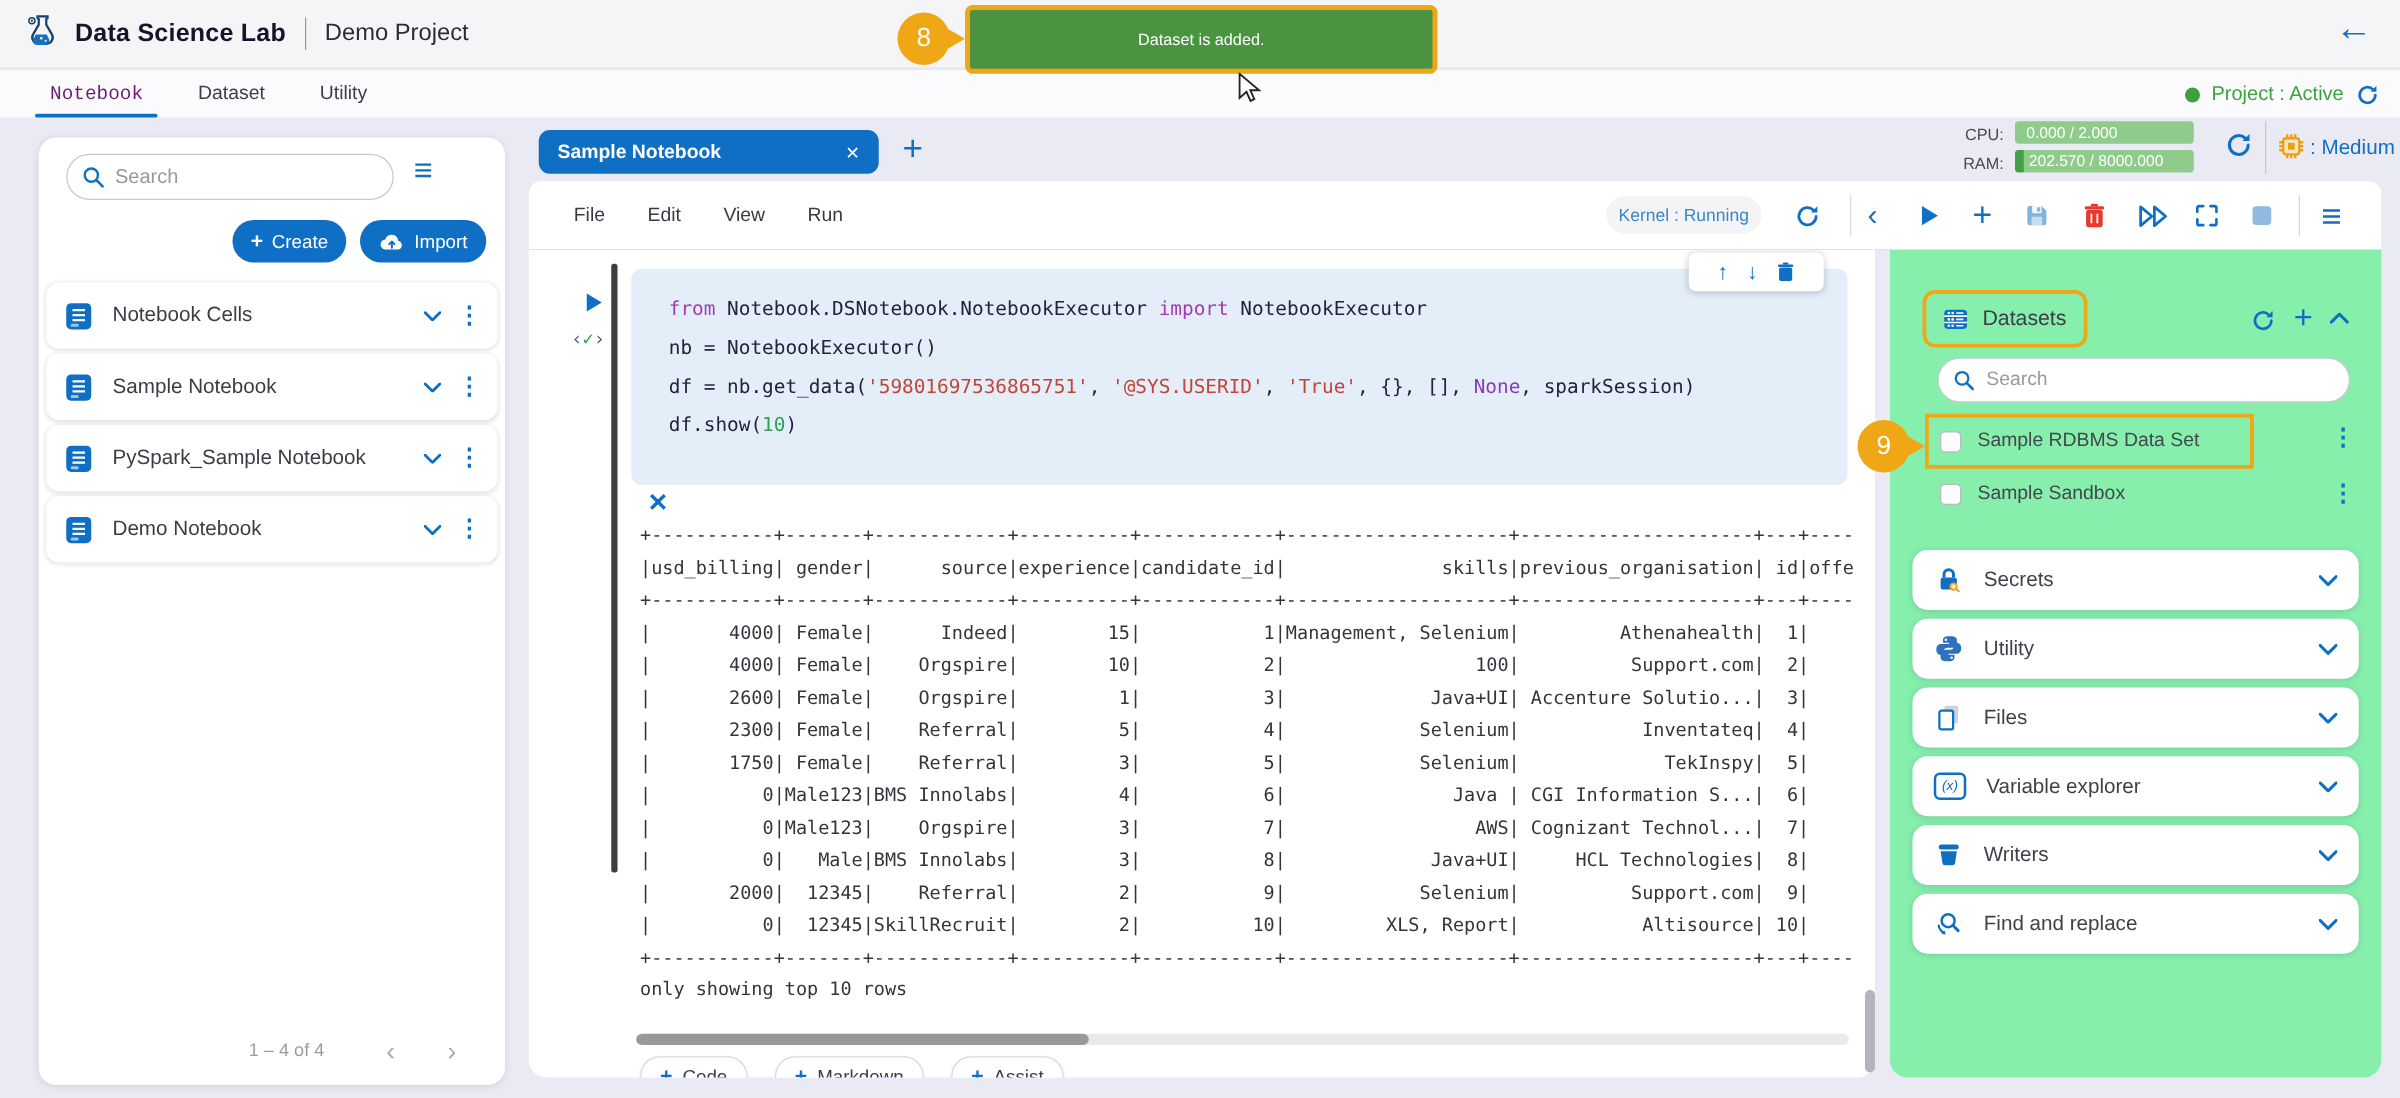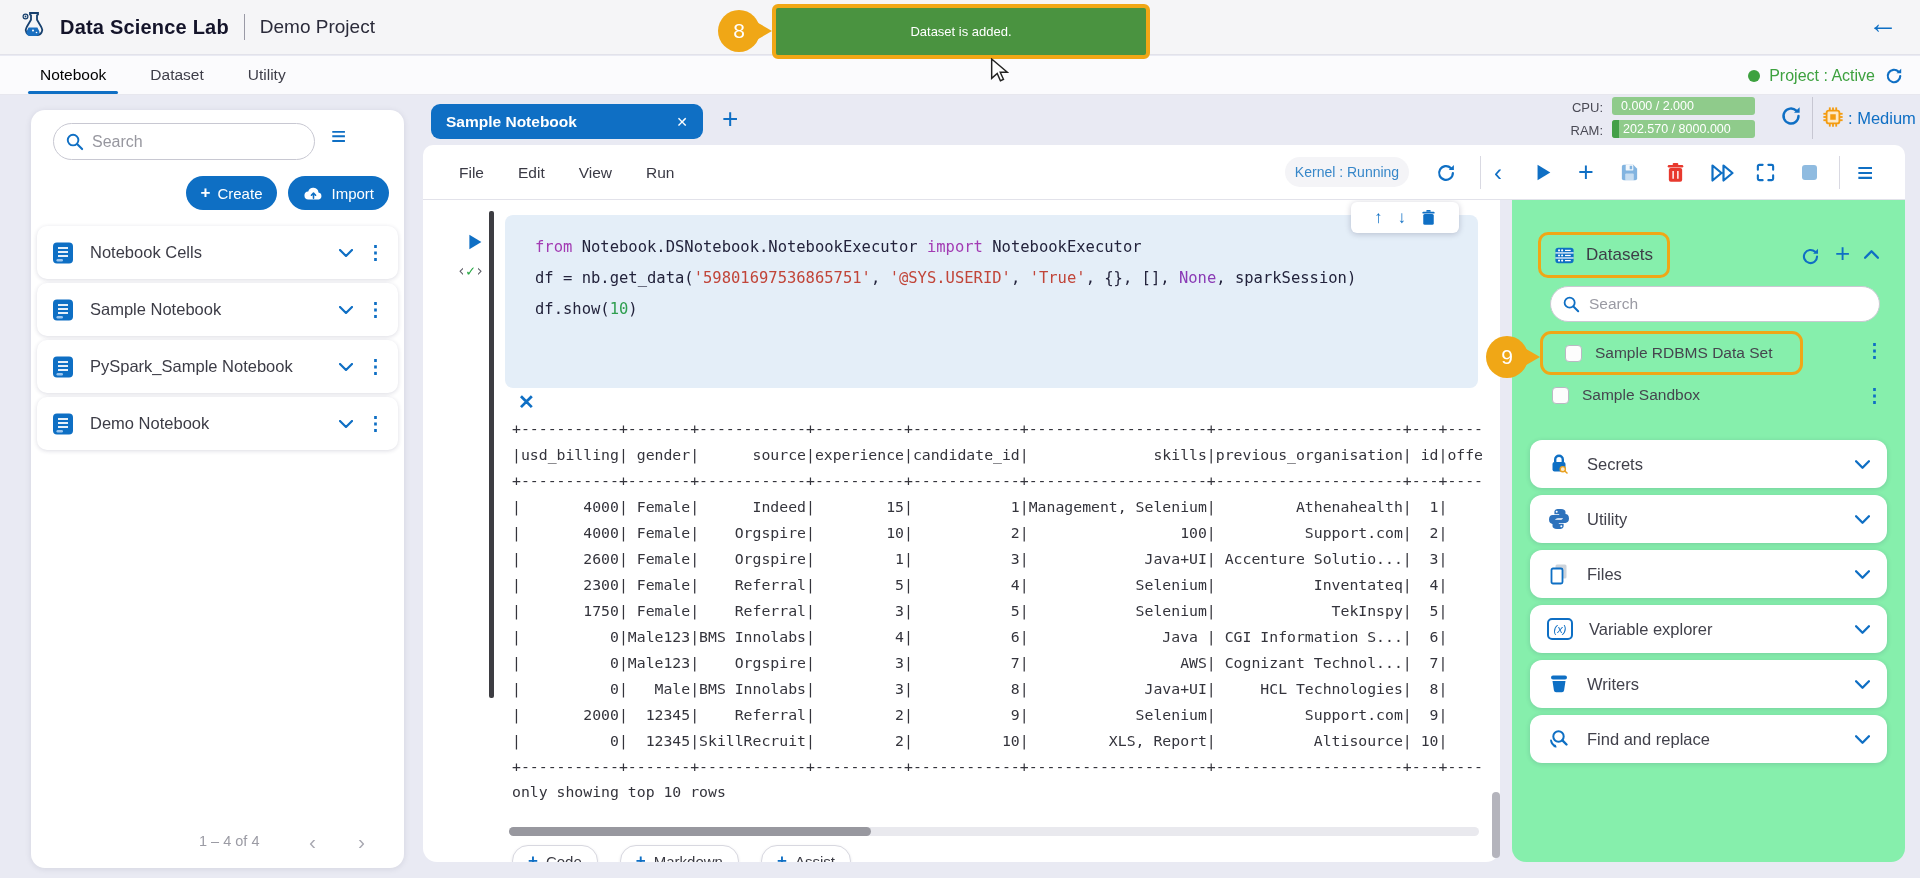--- a/index.html
+++ b/index.html
@@ -29,21 +29,21 @@
     border-left:19px solid #f0a716; border-top:11px solid transparent; border-bottom:11px solid transparent; }
   .badge-8 { left:718px; top:10px; }
   .badge-9 { left:1486px; top:336px; }
 
   .cursor { position:absolute; left:990px; top:58px; z-index:11; }
 
   
   .tabsrow { position:absolute; left:0; top:56px; width:1920px; height:39px;
     background:#fbfbfd; border-bottom:1px solid #e7e7ee; display:flex; align-items:stretch; padding-left:40px; }
   .nav-tab { font-size:15.5px; color:#3e3e49; margin-right:44px; display:flex; align-items:center; position:relative; }
-  .nav-tab.active { color:#000000; }
+  .nav-tab.active { color:#701a75;font-family:Liberation Mono, monospace; }
   .nav-tab.active::after { content:''; position:absolute; left:-12px; right:-12px; bottom:0;
     height:3px; background:#0f6fc4; border-radius:2px; }
   .proj-status { position:absolute; right:16px; top:0; height:39px; display:flex; align-items:center; gap:9px; }
   .proj-dot { width:12px; height:12px; border-radius:50%; background:#3da13f; }
   .proj-label { font-size:16px; color:#3da13f; }
 
   
   .left-panel { position:absolute; left:31px; top:110px; width:373px; height:758px;
     background:#fff; border-radius:14px; box-shadow:0 1px 6px rgba(30,30,60,.10); }
   .search-wrap { position:absolute; left:22px; top:13px; width:262px; height:37px; }
@@ -141,21 +141,21 @@
   .rp-refresh { position:absolute; left:288px; top:46px; color:#0f6fc4; }
   .rp-plus { position:absolute; left:323px; top:38px; color:#0f6fc4; font-size:26px; }
   .rp-collapse { position:absolute; left:352px; top:50px; color:#0f6fc4; }
   .rp-search { position:absolute; left:38px; top:86px; width:330px; height:36px; }
   .rp-search input { width:100%; height:100%; border:1px solid #c9c9d2; border-radius:18px;
     padding:0 10px 0 38px; font-size:15.5px; color:#3c3c46; outline:none;
     font-family:"Liberation Sans",sans-serif; }
   .rp-search input::placeholder { color:#9a9aa3; }
   .rp-search .search-ico { top:9px; }
   .ds-item-hl { position:absolute; left:28px; top:131px; width:263px; height:44px; border:3px solid #f0a716;
-    border-radius:11px; display:flex; align-items:center; gap:13px; padding-left:22px; }
+    border-radius:1px; display:flex; align-items:center; gap:13px; padding-left:9px; }
   .checkbox { width:17px; height:17px; border:1.5px solid #b9b9c3; border-radius:4px; background:#fdfdfd; flex:none; }
   .ds-label { font-size:15.5px; color:#45454e; white-space:nowrap; }
   .ds-kebab1 { position:absolute; left:340px; top:141px; }
   .ds-item2 { position:absolute; left:40px; top:186px; display:flex; align-items:center; gap:13px; }
   .ds-kebab2 { position:absolute; left:340px; top:186px; }
   .rp-cards { position:absolute; left:18px; top:240px; width:357px; }
   .rp-card { height:48px; border-radius:12px; background:#fff; box-shadow:0 1px 5px rgba(40,40,90,.16);
     display:flex; align-items:center; padding:0 17px; gap:16px; margin-bottom:7px; }
   .rp-card .lbl { font-size:16.5px; color:#41414b; flex:1; }
   .vx-icon { width:26px; height:22px; border:2px solid #0e6fc4; border-radius:5px; color:#0e6fc4;
@@ -426,20 +426,21 @@
   <span class="cell-play">
     <svg width="16" height="18" viewBox="0 0 20 22">
         <path d="M3 2l15 9L3 20z" fill="#0f6fc4"></path>
       </svg>
   </span>
   <span class="exec-badge"><span>‹</span><span class="ok">✓</span><span>›</span></span>
   <div class="sel-bar"></div>
 
   <div class="cell">
       <div class="code-line"><span class="tok-kw">from</span><span class="tok-pl"> Notebook.DSNotebook.NotebookExecutor </span><span class="tok-kw">import</span><span class="tok-pl"> NotebookExecutor</span></div>
+      <div class="code-line"><span class="tok-pl">nb = NotebookExecutor()</span></div>
       <div class="code-line"><span class="tok-pl">df = nb.get_data(</span><span class="tok-str">'59801697536865751'</span><span class="tok-pl">, </span><span class="tok-str">'@SYS.USERID'</span><span class="tok-pl">, </span><span class="tok-str">'True'</span><span class="tok-pl">, {}, [], </span><span class="tok-none">None</span><span class="tok-pl">, sparkSession)</span></div>
       <div class="code-line"><span class="tok-pl">df.show(</span><span class="tok-num">10</span><span class="tok-pl">)</span></div>
     </div>
 
   <div class="cell-toolbar">
     <span class="mv">↑</span>
     <span class="mv">↓</span>
     <span>
       <svg width="15" height="17" viewBox="0 0 20 22">
           <rect x="3" y="6.2" width="14" height="14.5" rx="2" fill="#0f6fc4"></rect>

